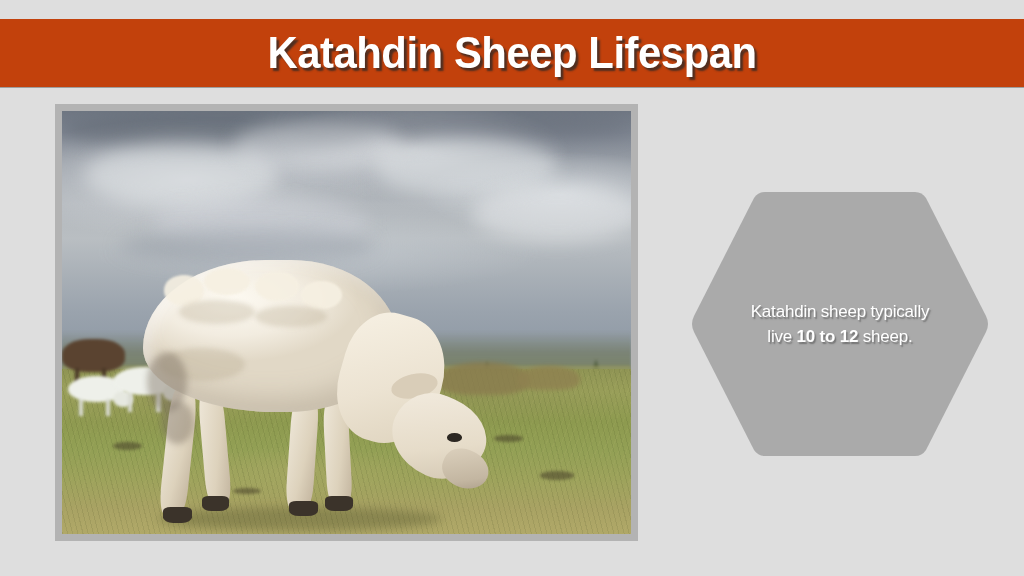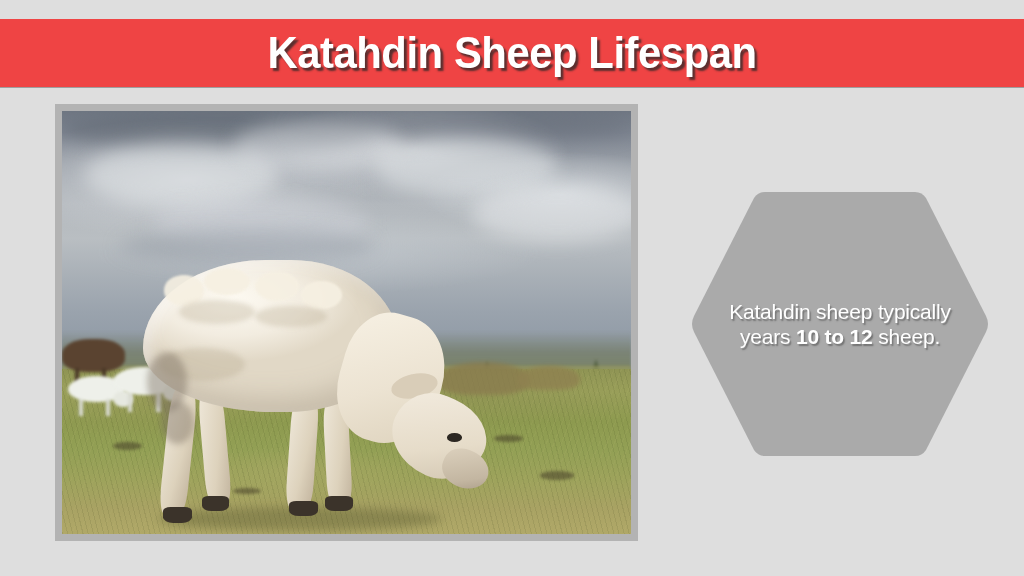--- a/index.html
+++ b/index.html
@@ -20,21 +20,21 @@
     overflow: hidden;
   }
 
   
   .title-banner {
     position: absolute;
     left: 0;
     top: 19px;
     width: 1024px;
     height: 69px;
-    background: #ef4444;
+    background: #c2410c;
     border-bottom: 1px solid #9e9e9e;
     box-sizing: border-box;
     display: flex;
     align-items: center;
     justify-content: center;
   }
   .title-text {
     font-family: "Liberation Sans Narrow", "Liberation Sans", sans-serif;
     font-weight: bold;
     font-size: 45px;
@@ -339,21 +339,21 @@
     position: absolute;
     left: 12%;
     top: 0;
     width: 76%;
     height: 100%;
     display: flex;
     align-items: center;
     justify-content: center;
     text-align: center;
     color: #ffffff;
-    font-size: 21px;
+    font-size: 17px;
     line-height: 25px;
     letter-spacing: -0.2px;
     text-shadow: 1.5px 1.5px 1.5px rgba(70,70,70,0.55);
     user-select: none;
   }
   .hex-text b { font-weight: bold; }
 </style>
 </head>
 <body>
 
@@ -494,18 +494,18 @@
                L 75 266
                Q 68 266 64 260
                L 4 142
                Q 0 134 4 126
                L 64 8
                Q 68 2 75 2 Z" fill="#aaaaaa"></path>
     </svg>
     <div class="hex-text">
       <div>
         <span>Katahdin sheep typically</span><br>
-        <span>years </span><b>10 to 12</b><span> sheep.</span>
+        <span>live </span><b>10 to 12</b><span> sheep.</span>
       </div>
     </div>
   </div>
 
 </div>
 
 </body></html>

